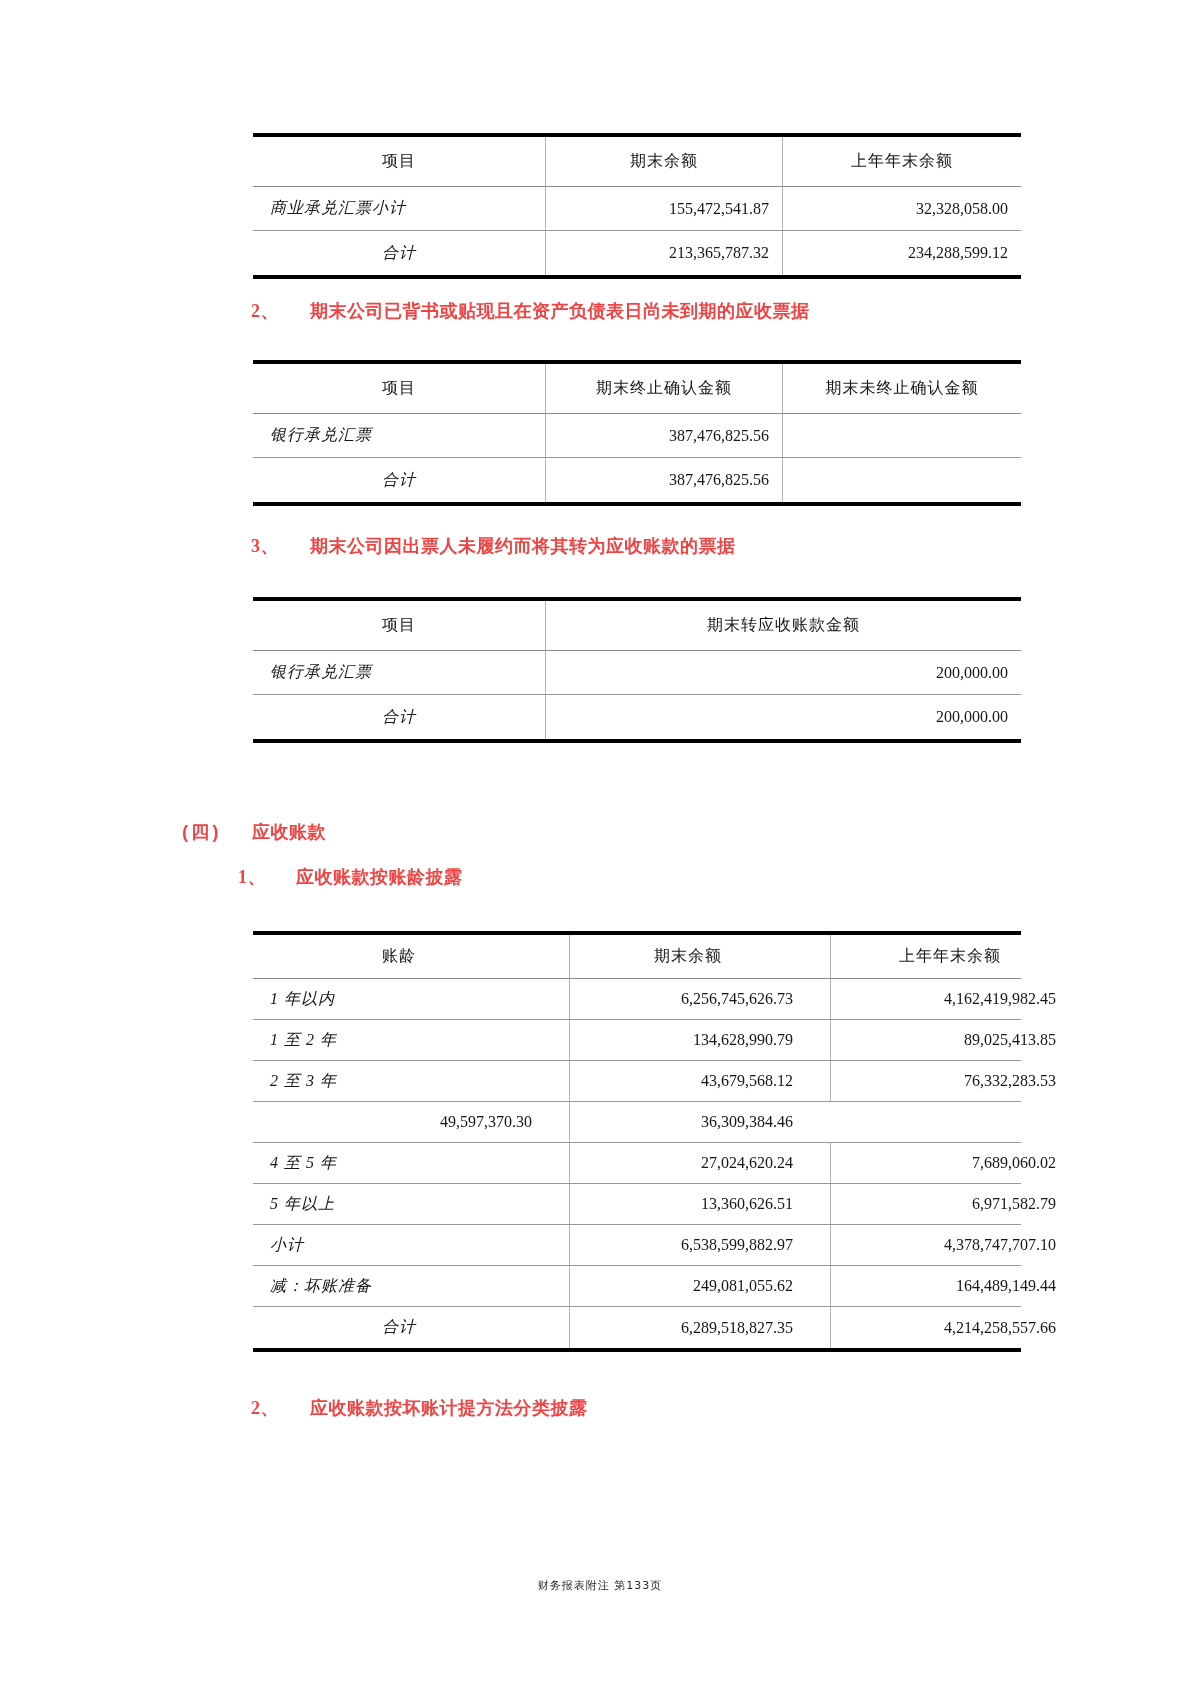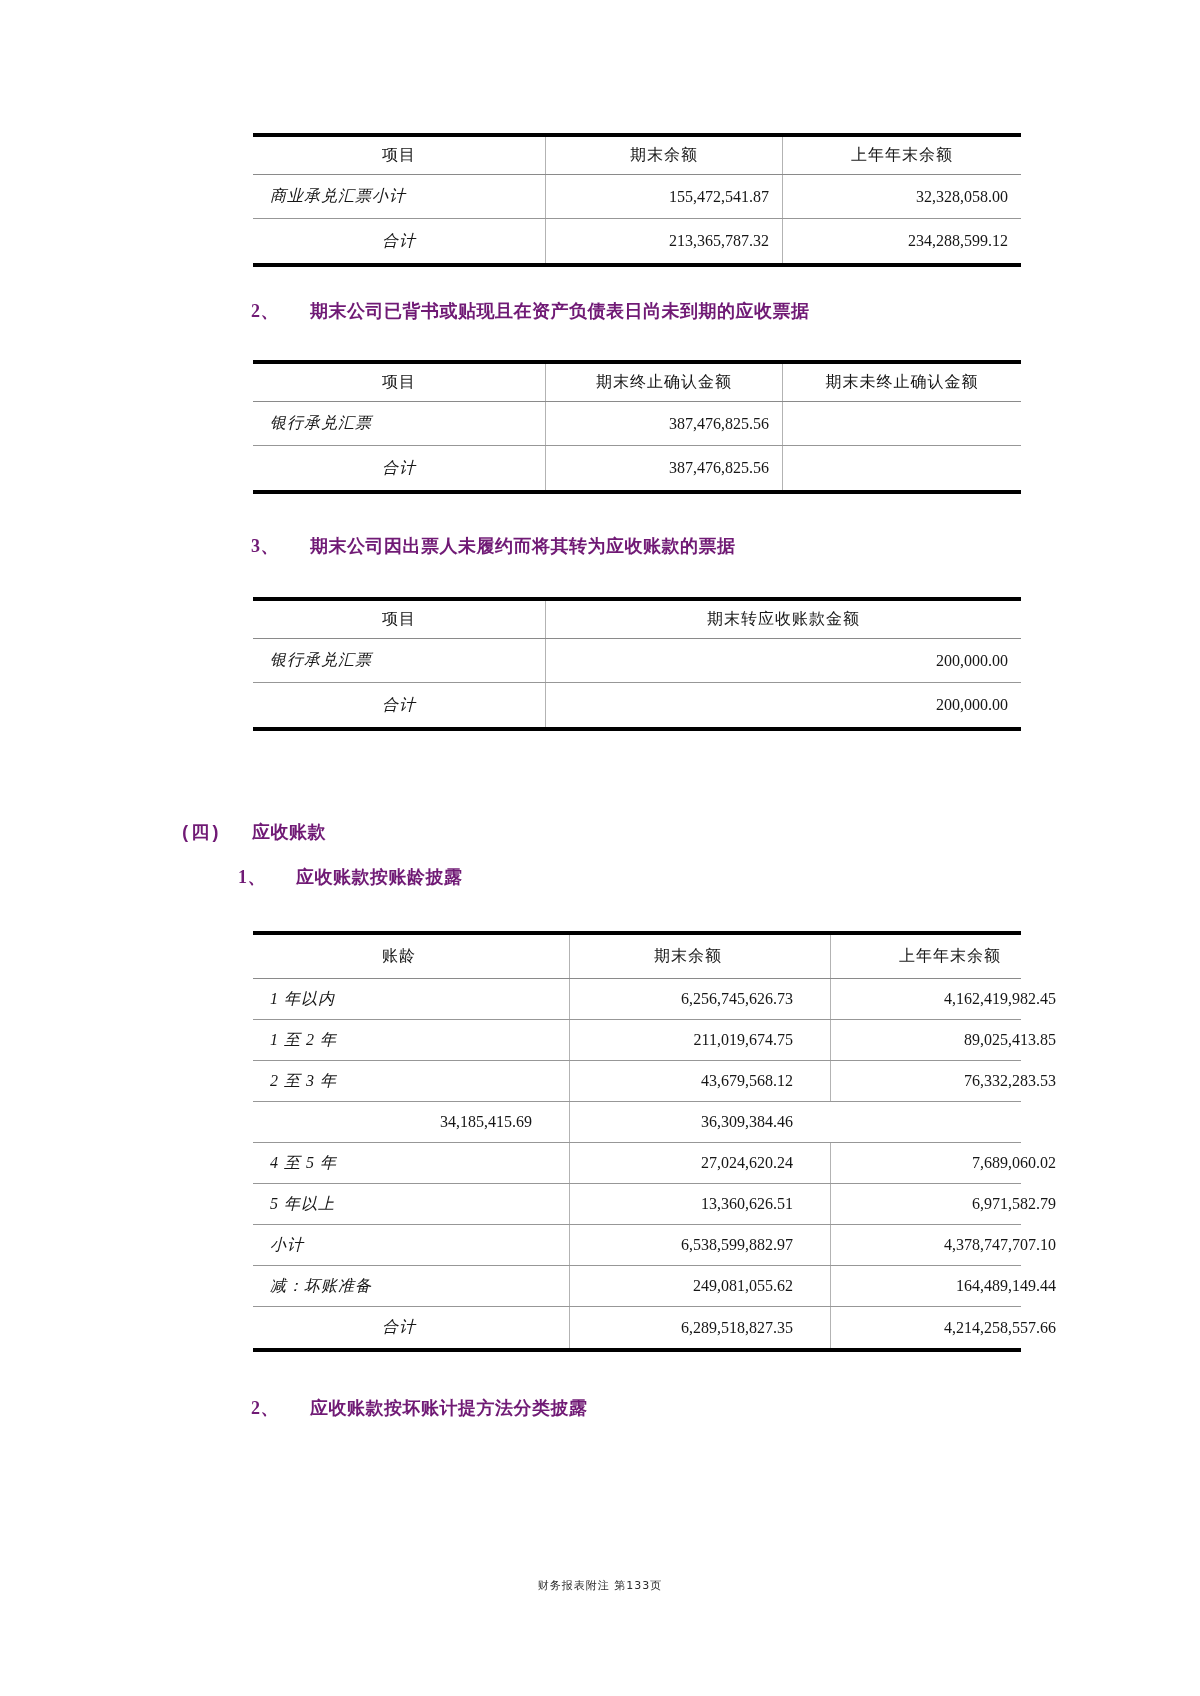--- a/index.html
+++ b/index.html
@@ -26,30 +26,30 @@
 
   .cell { display:flex; align-items:center; font-size:16px; min-width:0; }
   .cell + .cell { border-left:1px solid #b3b3b3; }
   .thead { border-bottom:1px solid #8a8a8a; }
   .thead .cell { justify-content:center; letter-spacing:1px; }
   .label { padding-left:17px; letter-spacing:1px;font-style:italic; }
   .label.center { justify-content:center; padding-left:0; }
   .num { justify-content:flex-end; padding-right:13px; font-size:16px; }
 
   #t1 .trow,#t2 .trow,#t3 .trow { height:44px; }
-  #t1 .thead,#t2 .thead,#t3 .thead { height:38px; }
+  #t1 .thead,#t2 .thead,#t3 .thead { height:50px; }
   #t1 { top:133px; } #t2 { top:360px; } #t3 { top:597px; }
   #t4 { top:931px; }
   #t4 .trow { height:41px;gap:24px; }
   #t4 .thead { height:44px; }
 
   
   .heading {
     position:absolute; white-space:nowrap;
-    font-weight:bold; font-size:18px; color:#701a75;
+    font-weight:bold; font-size:18px; color:#ef4444;
     letter-spacing:0.5px;
   }
   .hnum { display:inline-block; }
   #h2 { top:299px; left:251px; } #h2 .hnum { width:59px; }
   #h3 { top:534px; left:251px; } #h3 .hnum { width:59px; }
   #h4 { top:820px; left:180px;font-family:Liberation Mono, monospace; } #h4 .hnum { width:72px; }
   #h41 { top:865px; left:238px; } #h41 .hnum { width:58px; }
   #h42 { top:1396px; left:251px; } #h42 .hnum { width:59px; }
 
   
@@ -138,30 +138,30 @@
       <div class="cell">期末余额</div>
       <div class="cell">上年年末余额</div>
     </div>
     <div class="trow">
       <div class="cell label">1 年以内</div>
       <div class="cell num">6,256,745,626.73</div>
       <div class="cell num">4,162,419,982.45</div>
     </div>
     <div class="trow">
       <div class="cell label">1 至 2 年</div>
-      <div class="cell num">211,019,674.75</div>
+      <div class="cell num">134,628,990.79</div>
       <div class="cell num">89,025,413.85</div>
     </div>
     <div class="trow">
       <div class="cell label">2 至 3 年</div>
       <div class="cell num">43,679,568.12</div>
       <div class="cell num">76,332,283.53</div>
     </div>
     <div class="trow">
-      <div class="cell num">34,185,415.69</div>
+      <div class="cell num">49,597,370.30</div>
       <div class="cell num">36,309,384.46</div>
     </div>
     <div class="trow">
       <div class="cell label">4 至 5 年</div>
       <div class="cell num">27,024,620.24</div>
       <div class="cell num">7,689,060.02</div>
     </div>
     <div class="trow">
       <div class="cell label">5 年以上</div>
       <div class="cell num">13,360,626.51</div>

